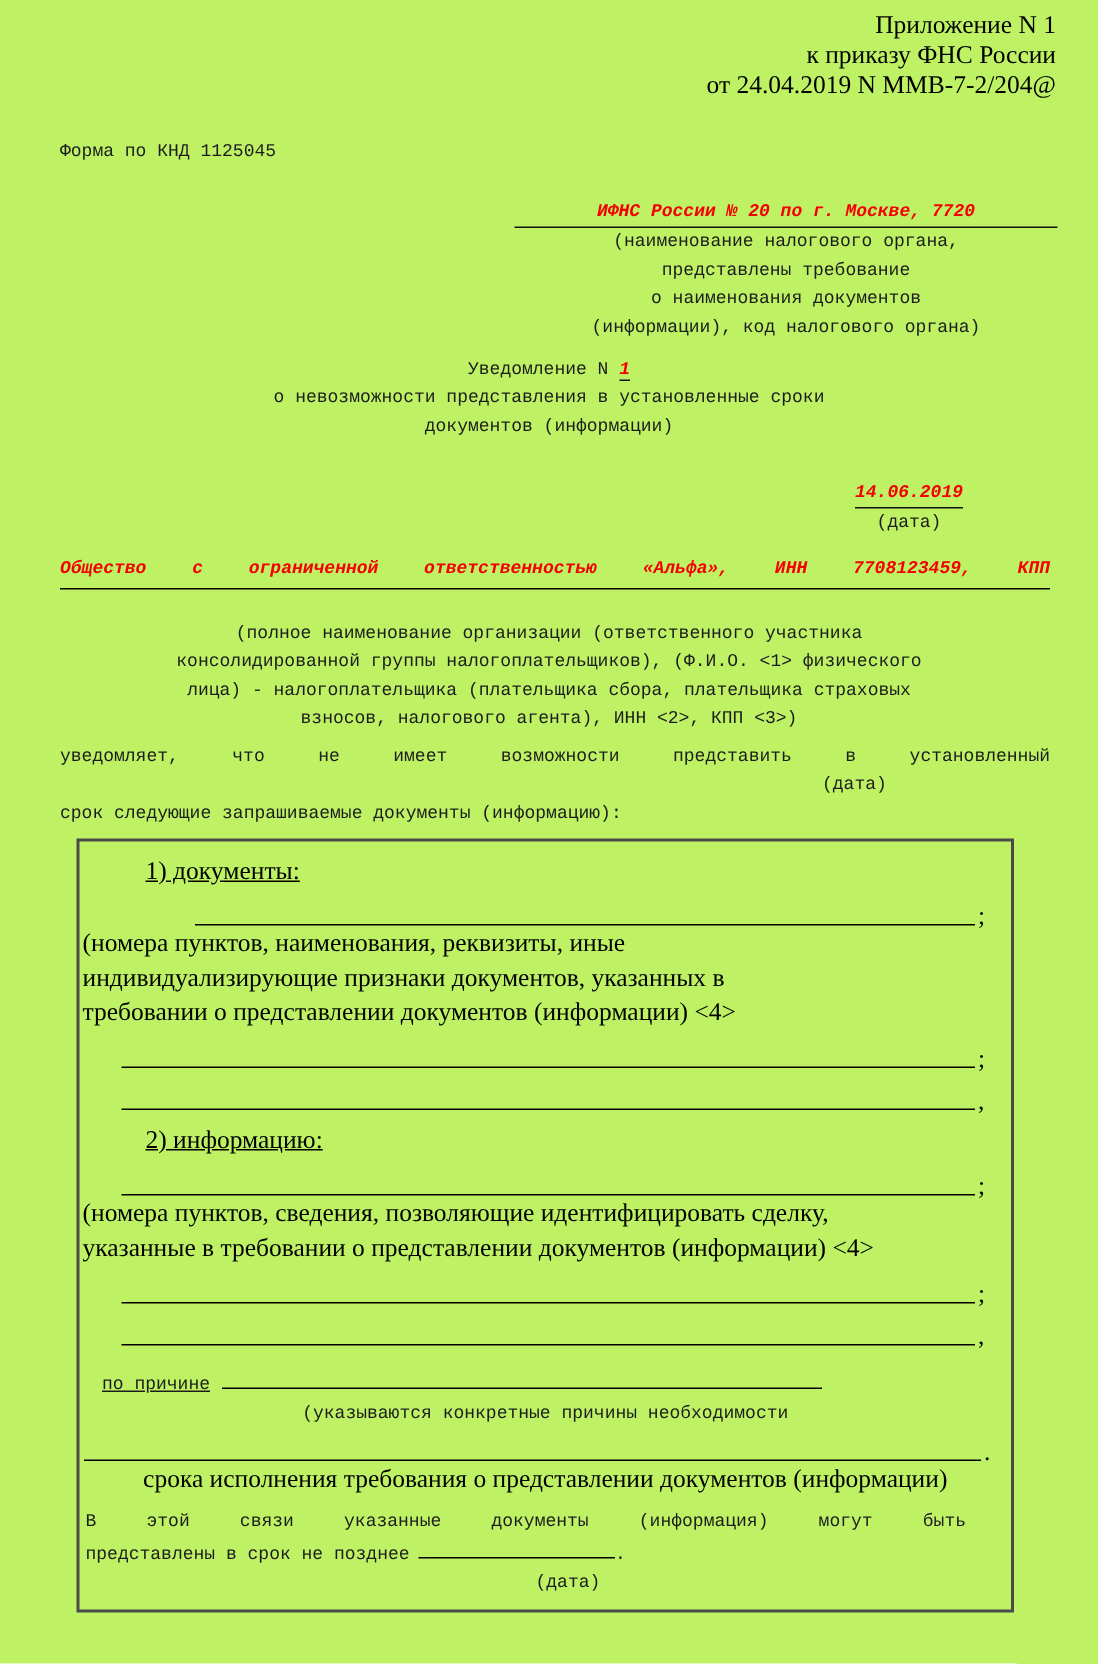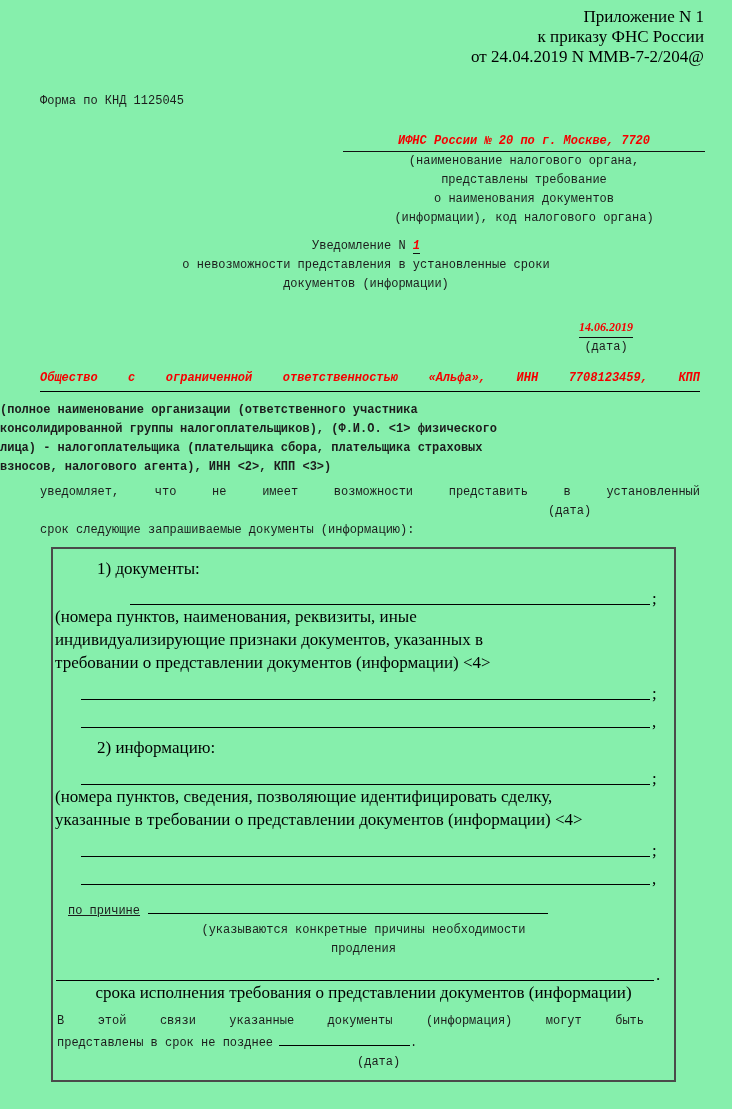--- a/index.html
+++ b/index.html
@@ -1,45 +1,45 @@
 <!DOCTYPE html>
 <html><head>
 <meta charset="utf-8">
 <style>
   html,body{margin:0;padding:0;background:#ffffff;}
-  .page{position:relative;width:732px;height:1109px;background:#86efac;overflow:hidden;
+  .page{position:relative;width:732px;height:1109px;background:#bef264;overflow:hidden;
         font-family:"Liberation Mono","DejaVu Sans Mono",monospace;color:#1c1c1c;}
   .mono{font-family:"Liberation Mono","DejaVu Sans Mono",monospace;font-size:12px;line-height:19px;color:#1c1c1c;}
   .serif{font-family:"Liberation Serif","DejaVu Serif",serif;font-size:17px;line-height:20px;color:#000;}
   .red{color:#f50000;font-weight:bold;font-style:italic;}
   .u{border-bottom:1.6px solid #111;padding-bottom:0px;}
   .nowrap{white-space:nowrap;}
   .jline{text-align:justify;text-align-last:justify;}
 
   .appendix{padding-top:7px;padding-right:28px;text-align:right;}
   .knd{margin:25px 0 0 40px;}
 
   .ifns-block{width:362px;margin:21px 27px 0 auto;text-align:center;}
   .ifns-value{display:block;border-bottom:1.6px solid #111;white-space:nowrap;}
 
   .notice{margin-top:9px;text-align:center;}
 
   .date-block{width:104px;margin:24px 74px 0 auto;text-align:center;}
-  .date-value{display:inline-block;font-family:Liberation Serif, serif;}
+  .date-value{display:inline-block;}
 
   .company{margin:12px 32px 0 40px;border-bottom:1.6px solid #000;padding-bottom:3px;}
-  .caption4{margin-top:9px;text-align:left;font-weight:bold;}
+  .caption4{margin-top:20px;text-align:center;}
 
   .notify{margin:6px 32px 0 40px;}
   .req-date-caption{margin-left:508px;}
 
   .box{box-sizing:border-box;margin:7px 0 0 51px;width:625px;border:2px solid #4a4a4a;
        padding:8px 0 8px 0;}
   .bx{margin-left:2px;margin-right:2px;}
-  .item-label{margin-left:44px;line-height:23px;}
+  .item-label{margin-left:44px;line-height:23px;text-decoration:underline;}
   .field{display:flex;align-items:flex-end;}
   .fl{flex:1;border-bottom:1.5px solid #000;}
   .punct{width:10px;text-align:left;padding-left:2px;font-size:17px;line-height:13px;
          font-family:"Liberation Serif","DejaVu Serif",serif;}
   .f1{margin-left:77px;margin-right:12px;height:25px;}
   .fw{margin-left:28px;margin-right:12px;height:26px;}
   .fw2{margin-left:28px;margin-right:12px;height:28px;}
   .cap{line-height:23px;text-align:left;}
   .gap8{height:8px;}  .gap10{height:10px;}
   .reason-row{margin-left:15px;margin-top:4px;text-decoration:underline;}
@@ -141,21 +141,20 @@
     <div class="field fw2 bx">
       <span class="fl"></span>
         <span class="punct">,</span>
     </div>
 
     <div class="gap10"></div>
     <div class="reason-row mono nowrap">
       <span>по причине</span><span class="blank reason-blank"></span>
     </div>
     <div class="reason-cap mono">(указываются конкретные причины необходимости</div>
-    <div class="reason-cap mono">продления</div>
 
     <div class="field longfield">
       <span class="fl"></span>
         <span class="punct">.</span>
     </div>
     <div class="continuation">срока исполнения требования о представлении документов (информации)</div>
 
     <div class="final mono">
       <div class="jline">В этой связи указанные документы (информация) могут быть</div>
       <div class="nowrap"><span>представлены в срок не позднее</span><span class="blank final-blank"></span><span>.</span></div>

